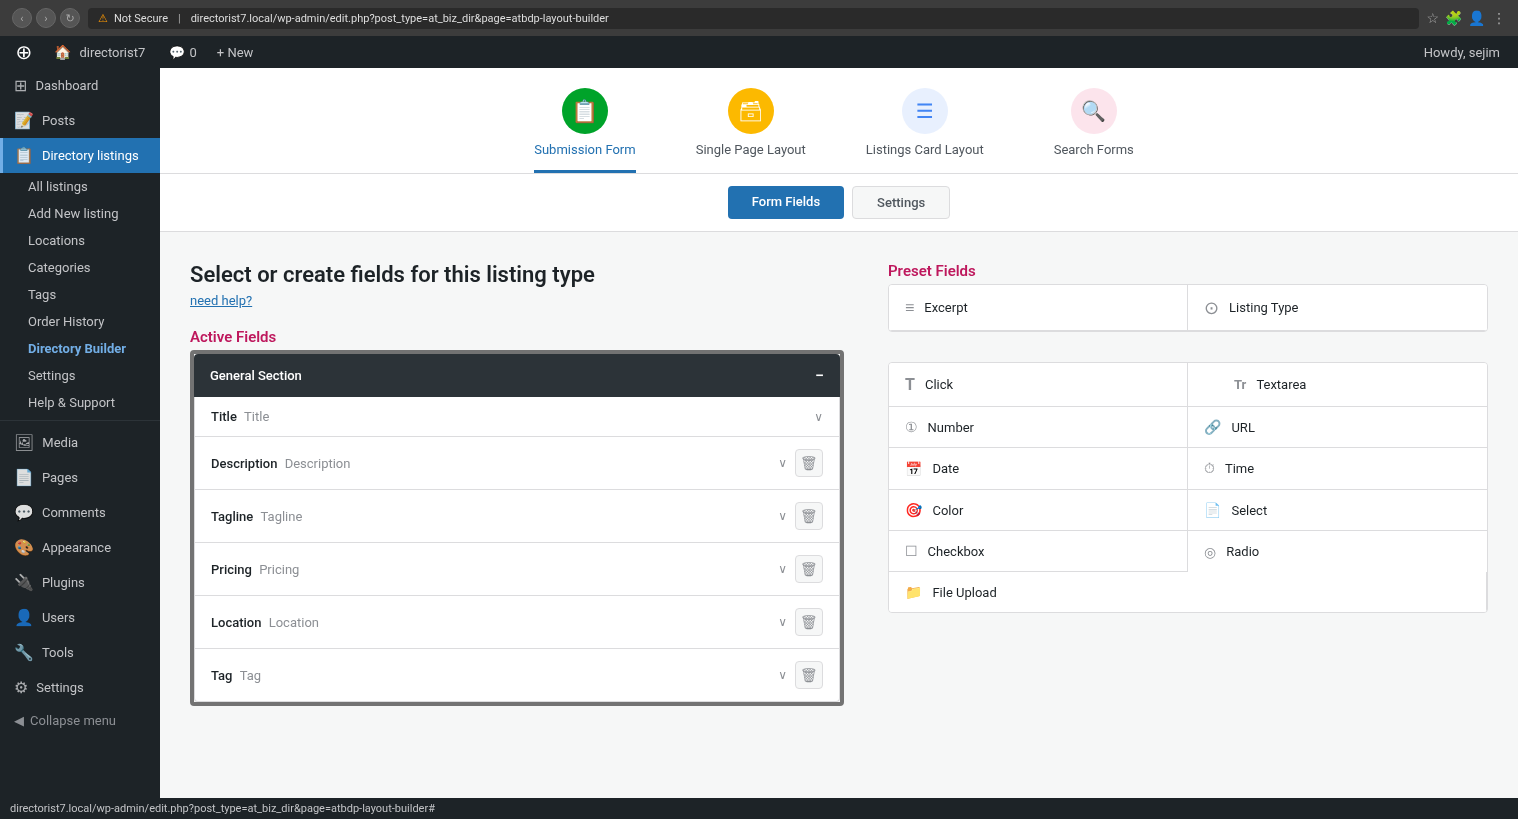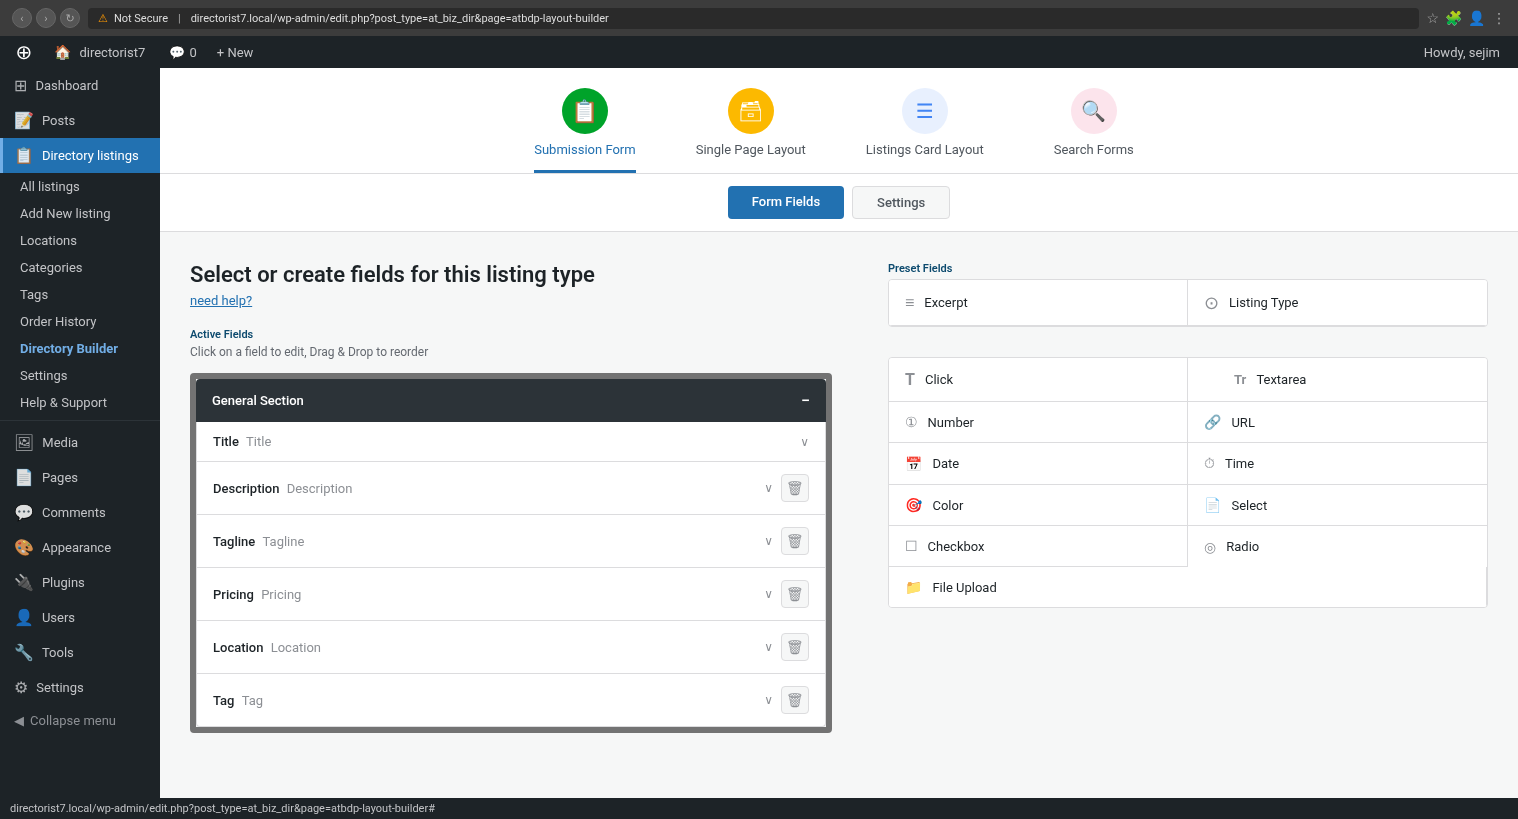--- a/index.html
+++ b/index.html
@@ -88,21 +88,21 @@
     .sidebar-item.active { background: #2271b1; color: #fff; }
     .sidebar-item.active::before {
       content: '';
       position: absolute;
       left: 0; top: 0; bottom: 0;
       width: 3px;
       background: #72aee6;
     }
     .sidebar-icon { font-size: 16px; opacity: 0.85; }
     .sidebar-sub-item {
-      padding: 6px 14px 6px 20px;
+      padding: 6px 14px 6px 28px;
       color: #c3c4c7;
       font-size: 13px;
       cursor: pointer;
       display: block;
     }
     .sidebar-divider { border: none; border-top: 1px solid #2c3338; margin: 4px 0; }
     .collapse-menu {
       padding: 8px 14px;
       color: #8c8f94;
       font-size: 13px;
@@ -175,41 +175,41 @@
       font-size: 13px;
       font-weight: 500;
     }
     .sub-tab.active { background: #2271b1; color: #fff; }
     .sub-tab.inactive { background: #f6f7f7; color: #50575e; border: 1px solid #dcdcde; }
 
     
     .page-body {
       padding: 30px 30px 30px 30px;
       display: flex;
-      gap: 56px;
+      gap: 44px;
     }
 
     .left-panel { flex: 1; }
     .right-panel { width: 600px; }
 
     .page-title {
       font-size: 22px;
       font-weight: 600;
       color: #1d2327;
       margin-bottom: 6px;
     }
     .page-subtitle {
       color: #646970;
       font-size: 13px;
       margin-bottom: 20px;
     }
     .section-label {
-      font-size: 11px;
+      font-size: 15px;
       font-weight: 600;
-      color: #0c4a6e;
+      color: #be185d;
       margin-bottom: 4px;
     }
     .section-sublabel {
       color: #646970;
       font-size: 12px;
       margin-bottom: 14px;
     }
 
     
     .field-section-header {
@@ -293,21 +293,21 @@
       border-right: 1px solid #dcdcde;
       cursor: pointer;
       font-size: 13px;
       color: #1d2327;
     }
     .custom-item:nth-child(even) { border-right: none; }
     .custom-item:nth-last-child(-n+2) { border-bottom: none; }
     .custom-icon { color: #8c8f94; font-size: 14px; }
 
     .section-wrapper {
-      border: 6px solid #737373;
+      border: 4px solid #737373;
       border-radius: 4px;
       overflow: hidden;
       margin-bottom: 12px;
     }
 
     
     ::-webkit-scrollbar { width: 6px; }
     ::-webkit-scrollbar-track { background: #f1f1f1; }
     ::-webkit-scrollbar-thumb { background: #c3c4c7; border-radius: 3px; }
   </style>
@@ -455,21 +455,20 @@
       <div class="sub-tab inactive">Settings</div>
     </div>
 
     <div class="page-body">
 
       <div class="left-panel">
         <h1 class="page-title">Select or create fields for this listing type</h1>
         <div class="page-subtitle" style="color:#2271b1; cursor:pointer; text-decoration:underline;">need help?</div>
 
         <div class="section-label" style="margin-top:10px;">Active Fields</div>
-        <div class="section-sublabel">Click on a field to edit, Drag &amp; Drop to reorder</div>
 
         <div class="section-wrapper">
           <div class="field-section-header">
             <span>General Section</span>
             <span style="font-size:16px;">−</span>
           </div>
 
           <div class="field-item">
             <span class="field-name">
               Title <span class="field-placeholder">Title</span>

